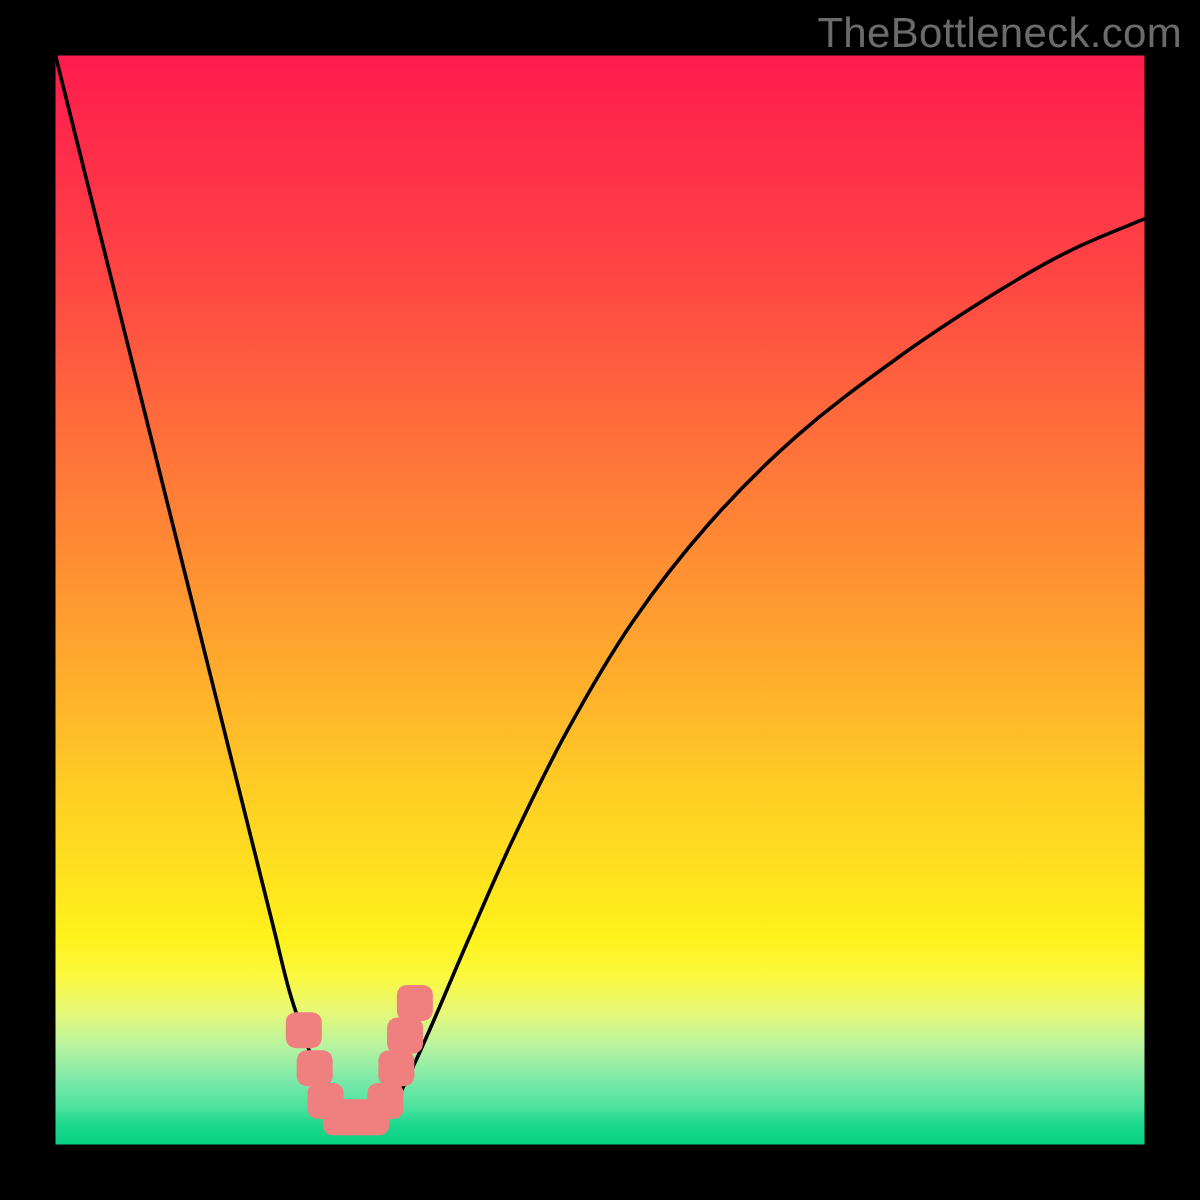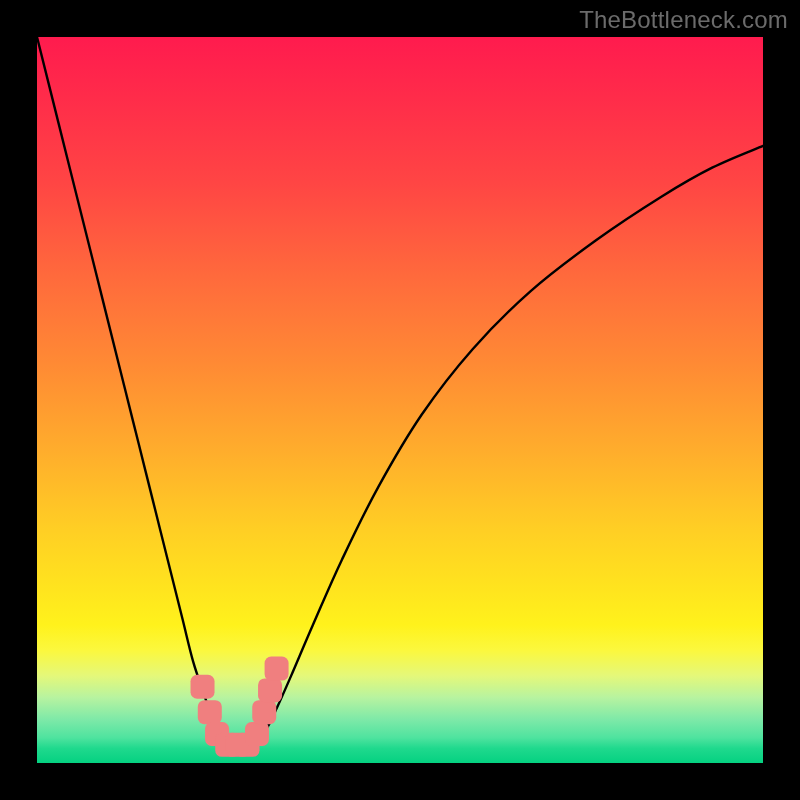--- a/index.html
+++ b/index.html
@@ -43,21 +43,21 @@
       #4fe39f 96.5%,
       #1fd98d 98%,
       #05d181 100%
     );
   }
   .watermark {
     position: absolute;
     top: 6px;
     right: 12px;
     color: #6b6b6b;
-    font-size: 24px;
+    font-size: 28px;
     letter-spacing: 0.2px;
     user-select: none;
   }
   svg.curve-layer {
     position: absolute;
     left: 0;
     top: 0;
     width: 726px;
     height: 726px;
     overflow: visible;

